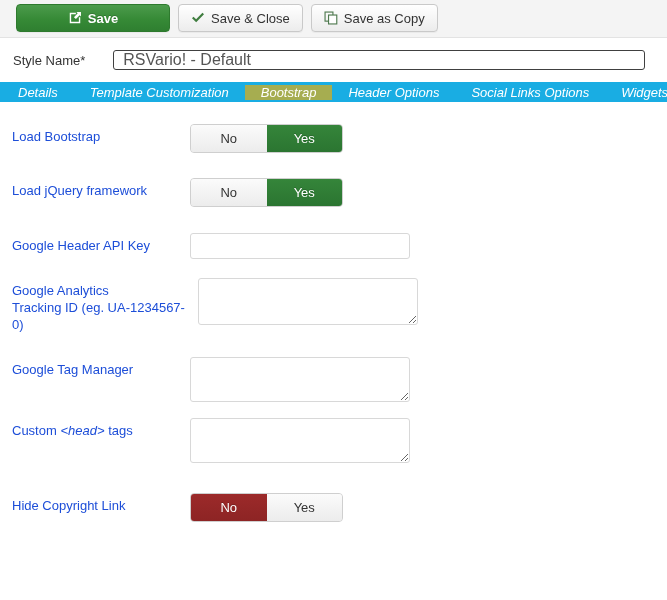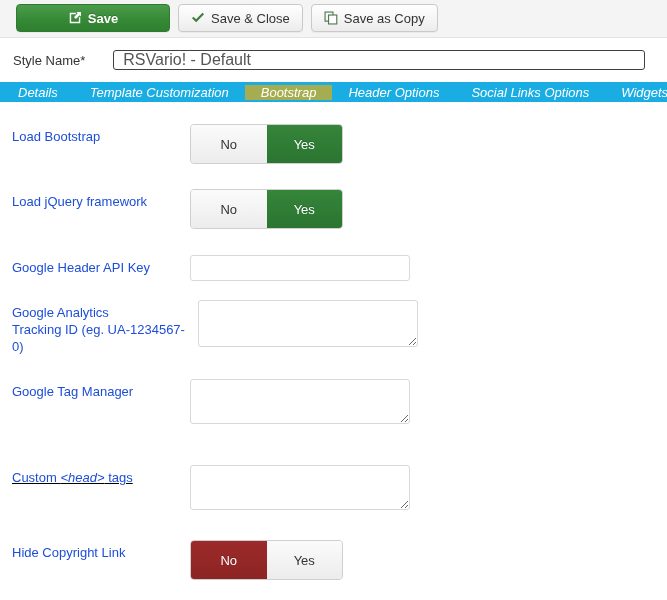--- a/index.html
+++ b/index.html
@@ -117,28 +117,28 @@
     padding-top: 4px;
   }
   .flabel i { font-style: italic; }
   .fctl { flex: 1 1 auto; }
 
   .r-boot   { margin-top: 22px; }
   .r-jq     { margin-top: 25px; }
   .r-gfonts { margin-top: 26px; }
   .r-ga     { margin-top: 19px; }
   .r-gtm    { margin-top: 24px; }
-  .r-head   { margin-top: 41px; text-decoration: underline; }
+  .r-head   { margin-top: 16px; }
   .r-copy   { margin-top: 30px; }
 
   
   .toggle {
     display: inline-flex;
     width: 153px;
-    height: 40px;
+    height: 29px;
     border: 1px solid #cfcfcf;
     border-radius: 4px;
     overflow: hidden;
     background: #f2f2f2;
     box-shadow: inset 0 1px 1px rgba(0,0,0,0.04);
   }
   .toggle .opt {
     flex: 1 1 50%;
     display: flex;
     align-items: center;

